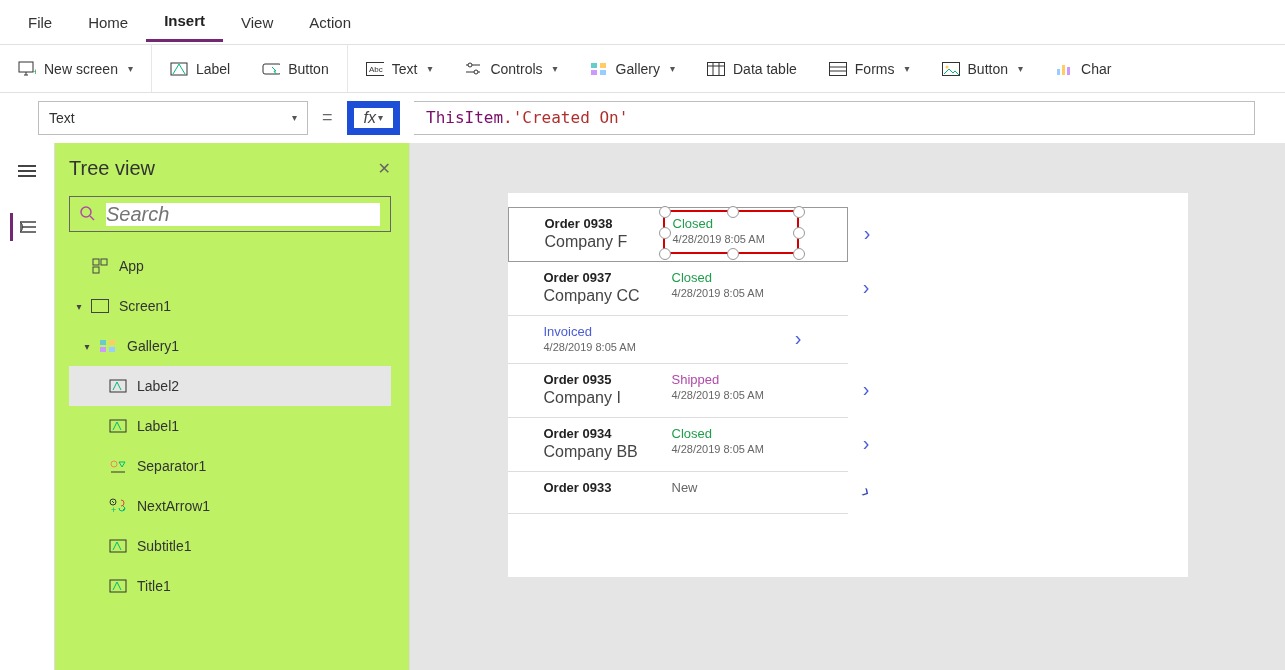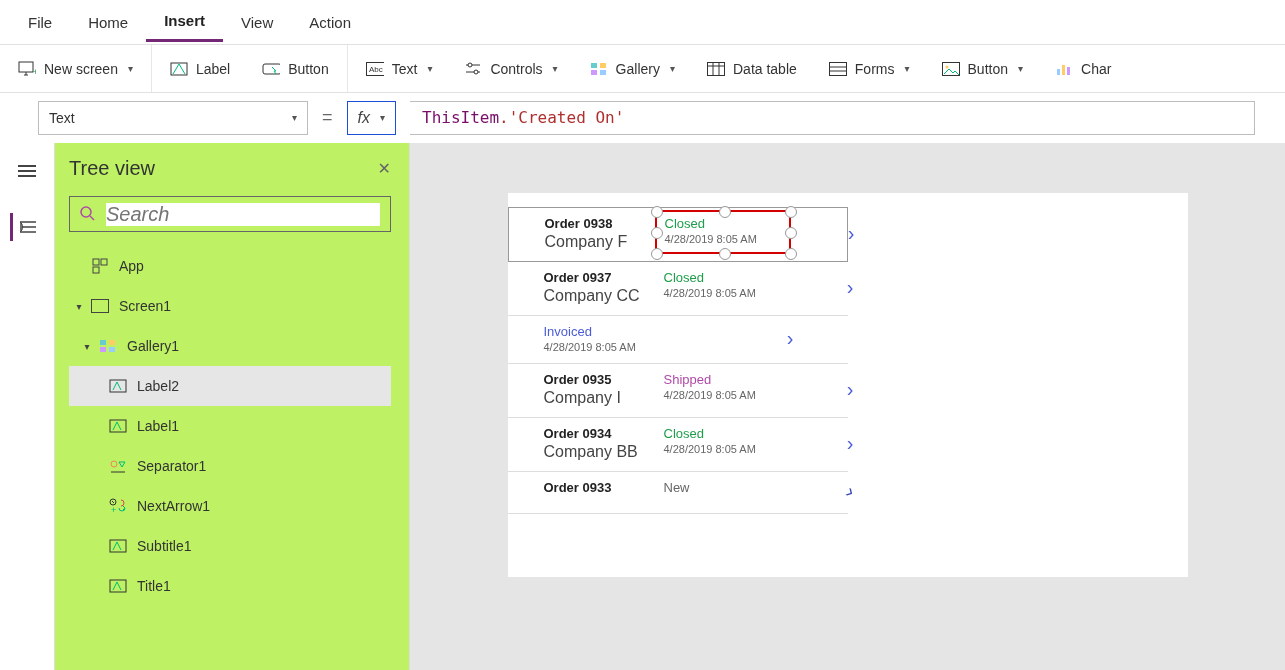--- a/index.html
+++ b/index.html
@@ -16,21 +16,21 @@
 .ribbon-group:last-child { border-right: none; }
 .ribbon-btn { display: inline-flex; align-items: center; gap: 8px; font-size: 14px; color: #333; cursor: pointer; padding: 4px 4px; }
 .ribbon-btn + .ribbon-btn { margin-left: 24px; }
 .ribbon-icon { width: 18px; height: 16px; display: inline-flex; align-items: center; justify-content: center; }
 .chev { font-size: 10px; color: #555; margin-left: 2px; }
 
 
 .formula-row { display: flex; align-items: center; height: 50px; padding: 8px 30px 8px 38px; gap: 14px; border-bottom: 1px solid #fff; }
 .prop-dropdown { width: 270px; height: 34px; border: 1px solid #bdbdbd; display: flex; align-items: center; justify-content: space-between; padding: 0 10px; font-size: 14px; color: #333; background: #fff; }
 .equals { font-size: 18px; color: #666; }
-.fx-box { display: flex; align-items: center; border: 1px solid #1d4ed8; height: 34px; padding: 0 10px; gap: 8px; }
+.fx-box { display: flex; align-items: center; border: 7px solid #1d4ed8; height: 34px; padding: 0 10px; }
 .fx { font-style: italic; font-size: 16px; color: #444; }
 .formula-input { flex: 1; border: 1px solid #bdbdbd; border-left: none; height: 34px; padding: 0 12px; font-family: Consolas, monospace; font-size: 16px; display: flex; align-items: center; }
 .tok-obj { color: #7a0d6a; }
 .tok-prop { color: #b02e2e; }
 
 
 .main { display: flex; height: calc(670px - 45px - 48px - 50px); }
 .left-rail { width: 55px; border-right: 1px solid #ddd; display: flex; flex-direction: column; align-items: center; padding-top: 14px; gap: 28px; }
 .rail-btn { width: 32px; height: 28px; display: flex; align-items: center; justify-content: center; cursor: pointer; }
 .rail-btn.active { border-left: 3px solid #742774; margin-left: -3px; padding-left: 3px; }
@@ -49,21 +49,21 @@
 .expander { width: 12px; font-size: 10px; color: #444; margin-right: 4px; display: inline-block; text-align: center; }
 .tree-icon { width: 22px; display: inline-flex; align-items: center; justify-content: center; margin-right: 8px; }
 .indent-0 { padding-left: 4px; }
 .indent-1 { padding-left: 12px; }
 .indent-2 { padding-left: 38px; }
 
 
 .canvas-area { flex: 1; background: #e5e5e5; display: flex; align-items: flex-start; justify-content: center; padding-top: 50px; overflow: auto; }
 .device { width: 680px; height: 384px; background: #fff; }
 .gallery { padding: 14px 0 0 0; }
-.g-item { display: grid; grid-template-columns: 120px 130px 60px; gap: 0; align-items: start; padding: 8px 0 10px 36px; border-bottom: 1px solid #ddd; position: relative; width: 340px; margin-left: 0; }
+.g-item { display: grid; grid-template-columns: 120px 130px 60px; gap: 8px; align-items: start; padding: 8px 0 10px 36px; border-bottom: 1px solid #ddd; position: relative; width: 340px; margin-left: 0; }
 .g-item.first { border: 1px solid #999; }
 .g-title { font-weight: 700; font-size: 13px; color: #222; }
 .g-sub { font-size: 16px; color: #444; margin-top: 2px; }
 .g-status { font-size: 13px; }
 .g-status.Closed, .g-status.closed { color: #1e9e4b; }
 .g-status.Invoiced, .g-status.invoiced { color: #4a5cd6; }
 .g-status.Shipped, .g-status.shipped { color: #b04aa8; }
 .g-status.New, .g-status.new { color: #666; }
 .g-date { font-size: 11px; color: #666; margin-top: 2px; }
 .g-arrow { color: #4a5cd6; font-size: 20px; align-self: center; justify-self: end; }

